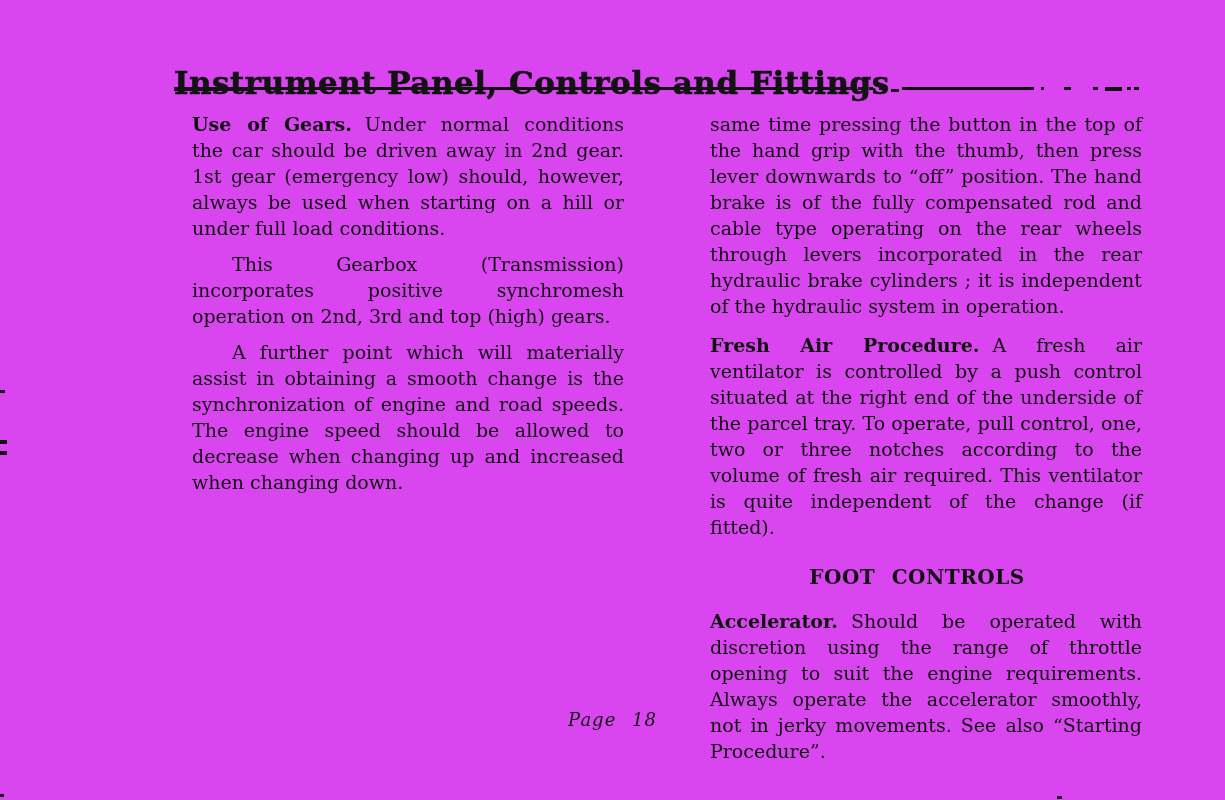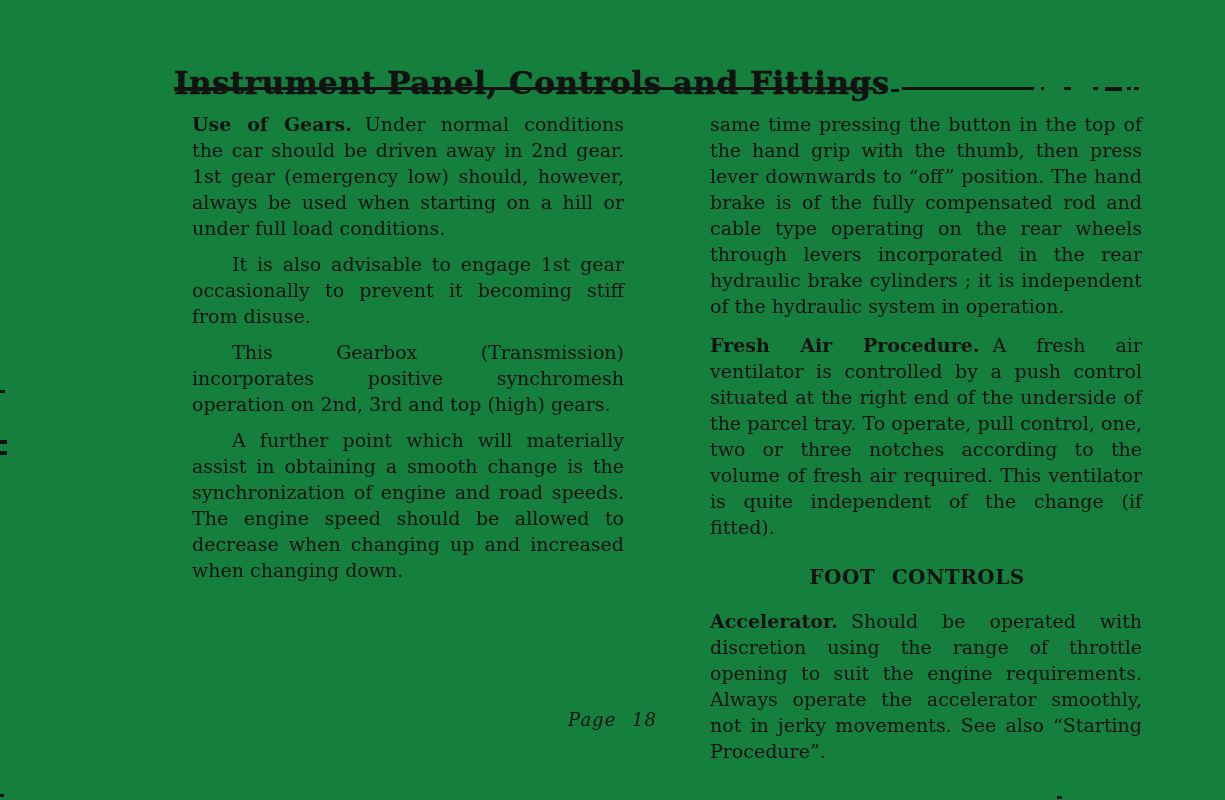--- a/index.html
+++ b/index.html
@@ -4,21 +4,21 @@
 <style>
   html, body {
     margin: 0;
     padding: 0;
     background: #ffffff;
   }
   .sheet {
     position: relative;
     width: 1225px;
     height: 800px;
-    background: #15803d;
+    background: #d946ef;
     overflow: hidden;
     font-family: "DejaVu Serif", "Liberation Serif", serif;
     color: #121212;
   }
   .page-title {
     position: absolute;
     left: 174px;
     top: 44px;
     font-size: 31px;
     font-weight: 700;
@@ -91,21 +91,20 @@
   <div class="rule-seg" style="left:902px; width:132px;"></div>
   <div class="rule-seg" style="left:1041px; width:3px;"></div>
   <div class="rule-seg" style="left:1064px; width:7px;"></div>
   <div class="rule-seg" style="left:1093px; width:5px;"></div>
   <div class="rule-seg" style="left:1105px; width:17px; height:4px;"></div>
   <div class="rule-seg" style="left:1127px; width:4px;"></div>
   <div class="rule-seg" style="left:1134px; width:5px;"></div>
 
   <div class="col col-left">
     <p class="para"><b class="lead">Use of Gears.</b><span>Under normal conditions the car should be driven away in 2nd gear. 1st gear (emergency low) should, however, always be used when starting on a hill or under full load conditions.</span></p>
-    <p class="para indent"><span>It is also advisable to engage 1st gear occasionally to prevent it becoming stiff from disuse.</span></p>
     <p class="para indent"><span>This Gearbox (Transmission) incorporates positive synchromesh operation on 2nd, 3rd and top (high) gears.</span></p>
     <p class="para indent"><span>A further point which will materially assist in obtaining a smooth change is the synchronization of engine and road speeds.  The engine speed should be allowed to decrease when changing up and increased when changing down.</span></p>
   </div>
 
   <div class="col col-right">
     <p class="para"><span>same time pressing the button in the top of the hand grip with the thumb, then press lever downwards to “off” position.  The hand brake is of the fully compensated rod and cable type operating on the rear wheels through levers incorporated in the rear hydraulic brake cylinders ; it is independent of the hydraulic system in operation.</span></p>
     <p class="para" style="margin-top:13px;"><b class="lead">Fresh Air Procedure.</b><span>A fresh air ventilator is controlled by a push control situated at the right end of the underside of the parcel tray. To operate, pull control, one, two or three notches according to the volume of fresh air required.  This ventilator is quite independent of the change (if fitted).</span></p>
     <h2 class="section-heading">FOOT CONTROLS</h2>
     <p class="para"><b class="lead">Accelerator.</b><span>Should be operated with discretion using the range of throttle opening to suit the engine requirements.  Always operate the accelerator smoothly, not in jerky movements. See also “Starting Procedure”.</span></p>
   </div>

